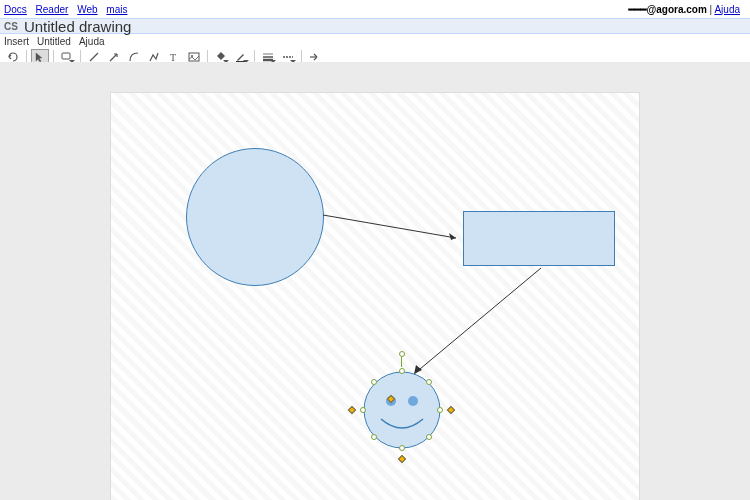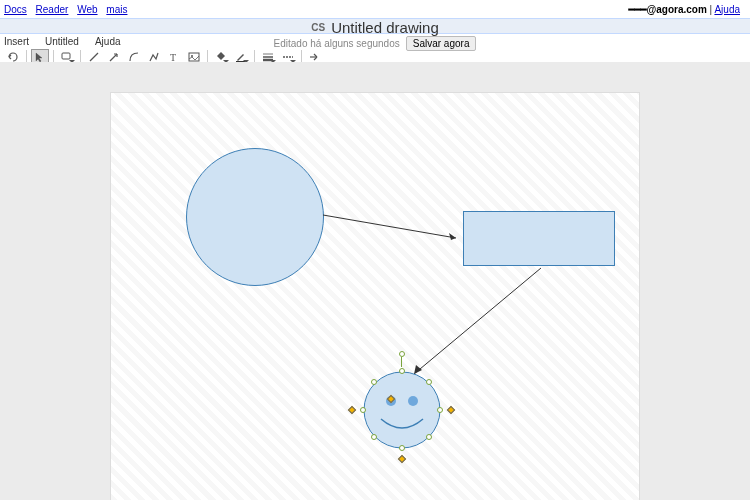--- a/index.html
+++ b/index.html
@@ -1,27 +1,27 @@
 <!DOCTYPE html>
 <html><head>
   <meta charset="utf-8">
   <style>
     * { margin: 0; padding: 0; box-sizing: border-box; }
     body { font-family: Arial, sans-serif; font-size: 11px; width: 750px; height: 500px; overflow: hidden; background: #fff; }
     .topbar { height: 18px; display: flex; justify-content: space-between; align-items: center; padding: 0 4px; font-size: 10px; }
     .topbar-left a, .topbar-right a { text-decoration: underline; color: #00c; margin-right: 6px; cursor: pointer; }
     .topbar-right { color: #333; }
     .topbar-right .email { font-weight: bold; color: #000; }
-    .header { height: 16px; background: #e8eef7; border-top: 1px solid #c3d9ff; border-bottom: 1px solid #c3d9ff; display: flex; align-items: center; justify-content: space-between; padding: 0 4px; flex-direction: column; }
+    .header { height: 16px; background: #e8eef7; border-top: 1px solid #c3d9ff; border-bottom: 1px solid #c3d9ff; display: flex; align-items: center; justify-content: space-between; padding: 0 4px; }
     .header-left { display: flex; align-items: center; gap: 6px; }
     .logo { font-weight: bold; color: #666; font-size: 10px; }
     .title { font-size: 15px; color: #333; }
     .header-right { display: flex; align-items: center; gap: 6px; font-size: 10px; color: #888; }
     .save-btn { border: 1px solid #bbb; background: #eee; padding: 1px 6px; border-radius: 2px; font-size: 10px; cursor: pointer; }
-    .menubar { height: 14px; display: flex; align-items: center; padding: 0 4px; gap: 16px; font-size: 10px; color: #333; }
+    .menubar { height: 14px; display: flex; align-items: center; padding: 0 4px; gap: 8px; font-size: 10px; color: #333; }
     .menubar span { cursor: pointer; }
     .toolbar { height: 18px; border-bottom: 1px solid #ccc; display: flex; align-items: center; padding: 0 4px; gap: 2px; }
     .tb-btn { width: 18px; height: 16px; display: flex; align-items: center; justify-content: center; cursor: pointer; position: relative; }
     .tb-btn.active { border: 1px solid #999; background: #ddd; }
     .tb-sep { width: 1px; height: 14px; background: #ccc; margin: 0 2px; }
     .dropdown-arrow::after { content: ''; width: 0; height: 0; border-left: 3px solid transparent; border-right: 3px solid transparent; border-top: 3px solid #555; position: absolute; right: 1px; bottom: 2px; }
     svg { display: block; }
     .canvas-area { position: absolute; top: 62px; left: 0; right: 0; bottom: 0; background: #ebebeb; display: flex; justify-content: center; padding-top: 30px; }
     .canvas { width: 530px; height: 410px; background: #fff; background-image: repeating-linear-gradient(45deg, rgba(0,0,0,0.03) 0 5px, transparent 5px 10px); border: 1px solid #ddd; position: relative; }
     .shape-circle { position: absolute; left: 75px; top: 55px; width: 138px; height: 138px; border-radius: 50%; background: #cfe2f3; border: 1px solid #3d7fb5; }
@@ -48,24 +48,20 @@
   </div>
   <div class="topbar-right">
     <span class="email">━━━@agora.com</span> | <a>Ajuda</a>
   </div>
 </div>
 
 <div class="header">
   <div class="header-left">
     <span class="logo">CS</span>
     <span class="title">Untitled drawing</span>
-  </div>
-  <div class="header-right">
-    <span>Editado há alguns segundos</span>
-    <button class="save-btn">Salvar agora</button>
   </div>
 </div>
 
 <div class="menubar">
   <span>Insert</span>
   <span>Untitled</span>
   <span>Ajuda</span>
 </div>
 
 <div class="toolbar">

